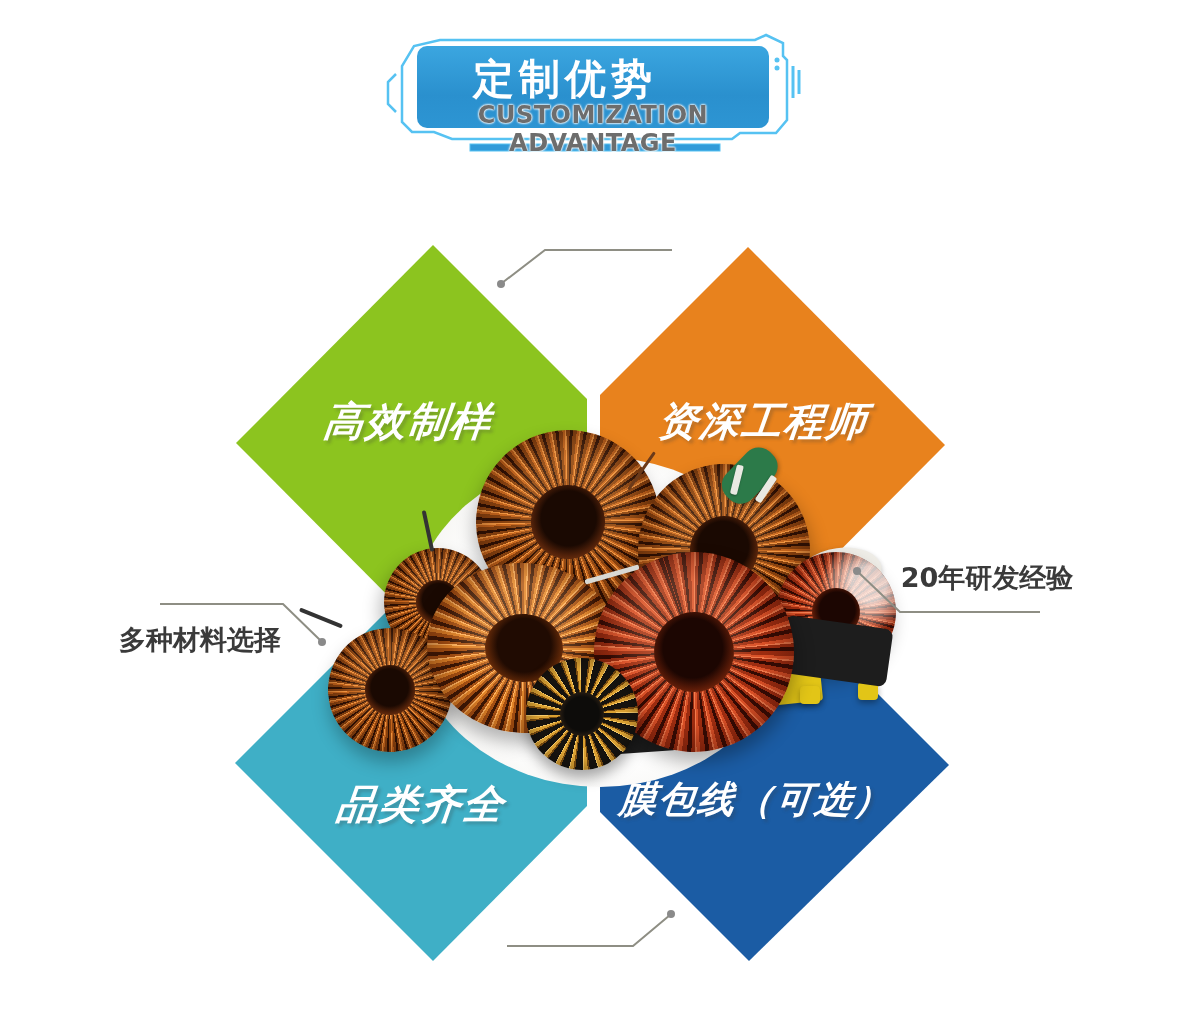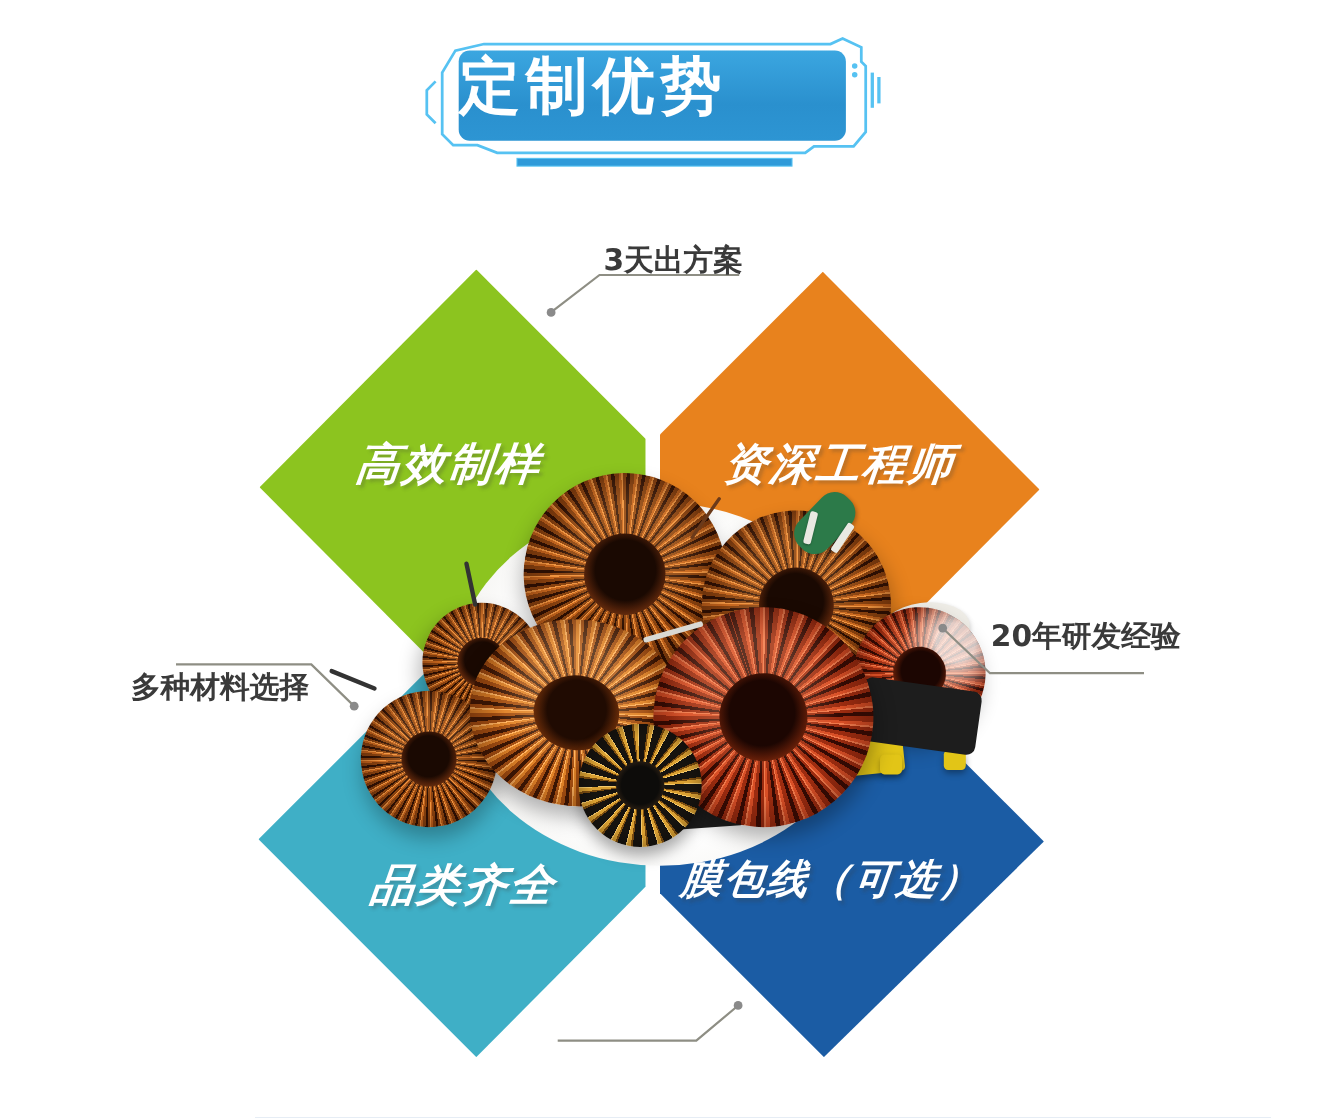--- a/index.html
+++ b/index.html
@@ -19,31 +19,31 @@
   .dl-green{left:268px;top:394px;width:280px;font-size:40px;}
   .dl-orange{left:613px;top:394px;width:300px;font-size:40px;}
   .dl-teal{left:271px;top:777px;width:300px;font-size:40px;}
   .dl-blue{left:586px;top:775px;width:340px;font-size:37px;}
 
   
   .callout{position:absolute;z-index:11;color:#3a3a3a;font-weight:700;font-size:27px;
            text-align:center;white-space:nowrap;}
   .co-top{left:512px;top:218px;width:200px;}
   .co-right{left:887px;top:560px;width:200px;}
-  .co-left{left:100px;top:607px;width:200px;}
+  .co-left{left:100px;top:622px;width:200px;}
   .co-bottom{left:475px;top:951px;width:200px;}
 
   
   .overlay{position:absolute;left:0;top:0;z-index:10;pointer-events:none;}
 
   
   .banner-box{position:absolute;left:417px;top:46px;width:352px;height:82px;z-index:11;
               border-radius:10px;background:linear-gradient(180deg,#3ba6e0,#2a90ce 60%,#2d95d3);}
   .banner-title{position:absolute;left:417px;top:46px;width:296px;height:60px;z-index:12;
-                line-height:66px;text-align:left;color:#fff;font-size:56px;font-weight:700;
+                line-height:66px;text-align:center;color:#fff;font-size:41px;font-weight:700;
                 letter-spacing:5px;}
   .banner-sub{position:absolute;left:405px;top:101px;width:376px;z-index:12;text-align:center;
               color:#6d6d6d;font-size:24px;font-weight:700;letter-spacing:0.5px;
               text-shadow:0 0 2px #fff,0 0 2px #fff,0 0 3px #fff;}
 
   
   .backdrop{position:absolute;left:410px;top:457px;width:380px;height:330px;border-radius:50%;
             z-index:2;background:radial-gradient(circle,#ffffff 55%,#f4f3f0 82%,#eae9e5 100%);}
   .pcb{position:absolute;background:#e2c517;z-index:5;border-radius:4px;
        box-shadow:0 3px 6px rgba(0,0,0,.35);}
@@ -130,21 +130,20 @@
   <div class="wire" style="left:640px;top:448px;width:3px;height:46px;background:#6b3a1a;transform:rotate(35deg);z-index:9;"></div>
   <div class="wire" style="left:426px;top:510px;width:4px;height:42px;background:#333;transform:rotate(-12deg);z-index:9;"></div>
   <div class="wire" style="left:298px;top:616px;width:46px;height:4px;background:#333;transform:rotate(22deg);z-index:9;"></div>
   <div class="wire" style="left:584px;top:572px;width:56px;height:5px;background:#d9d9d4;transform:rotate(-16deg);z-index:9;"></div>
 
   <div class="dlabel dl-green">高效制样</div>
   <div class="dlabel dl-orange">资深工程师</div>
   <div class="dlabel dl-teal">品类齐全</div>
   <div class="dlabel dl-blue">膜包线（可选）</div>
 
-  <div class="callout co-top">3天出方案</div>
   <div class="callout co-right">20年研发经验</div>
   <div class="callout co-left">多种材料选择</div>
 
   <svg class="overlay" width="1200" height="1016" viewBox="0 0 1200 1016">
 
     <g stroke="#56c2f2" stroke-width="2.5" fill="none">
       <path d="M402,122 L402,66 L414,46 L440,40 L755,40 L766,35 L783,43 L783,56 L787,60 L787,120 L776,133 L740,133 L732,139 L452,139 L434,132 L412,132 Z"></path>
       <path d="M396,74 L388,82 L388,104 L396,112"></path>
       <path d="M793,66 L793,98" stroke-width="3"></path>
       <path d="M799,70 L799,94" stroke-width="3"></path>
@@ -160,14 +159,15 @@
       <path d="M507,946 L633,946 L670,915"></path>
     </g>
     <circle cx="501" cy="284" r="4" fill="#8a8a8a"></circle>
     <circle cx="857" cy="571" r="4" fill="#8a8a8a"></circle>
     <circle cx="322" cy="642" r="4" fill="#8a8a8a"></circle>
     <circle cx="671" cy="914" r="4" fill="#8a8a8a"></circle>
   </svg>
 
   <div class="banner-box"></div>
   <div class="banner-title">定制优势</div>
+  <div class="banner-sub">CUSTOMIZATION ADVANTAGE</div>
 
 </div>
 
 </body></html>

